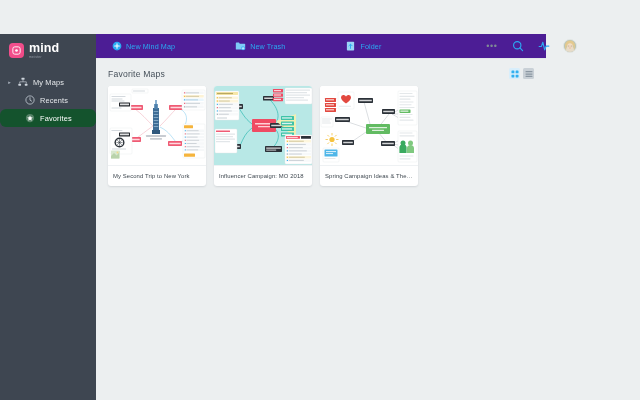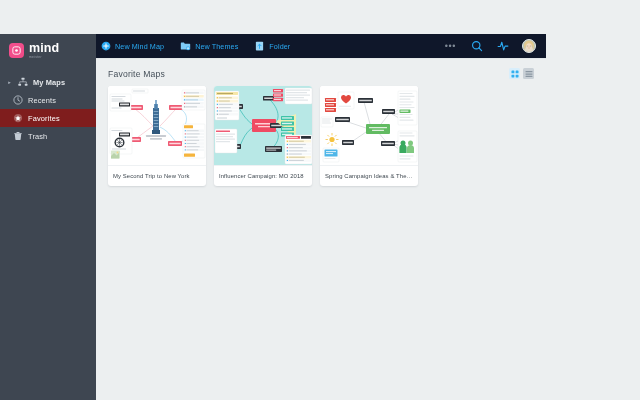--- a/index.html
+++ b/index.html
@@ -25,37 +25,37 @@
   .brand-mark svg{display:block;}
   .brand-text{display:flex;flex-direction:column;line-height:1;}
   .brand-name{color:#ffffff;font-size:12.5px;font-weight:700;letter-spacing:.1px;}
   .brand-sub{color:#98a0ab;font-size:3.4px;letter-spacing:.35px;margin-top:1px;transform:scale(.95);transform-origin:left top;}
 
   .nav{margin-top:13px;}
   .nav-row{
     display:flex;align-items:center;height:18px;padding-left:7px;
     box-sizing:border-box;cursor:default;gap:5px;
   }
-  .nav-row.sub{padding-left:12px;}
-  .nav-row.active{background:#7f1d1d;}
+  .nav-row.sub{padding-left:24px;}
+  .nav-row.active{background:#14532d;border-radius:6px;}
   .caret{
     width:5px;color:#aab2bd;font-size:5px;line-height:1;flex:0 0 5px;text-align:center;
   }
   .nav-ico{width:11px;height:11px;flex:0 0 11px;display:flex;align-items:center;justify-content:center;}
   .nav-ico svg{display:block;}
   .nav-label{color:#e6e9ec;font-size:7.4px;letter-spacing:.15px;white-space:nowrap;}
   .nav-row.active .nav-label{color:#ffffff;}
-  .nav-row.root .nav-label{font-weight:700;}
+  .nav-row.root .nav-label{font-weight:400;}
 
   
   .main{flex:1;display:flex;flex-direction:column;min-width:0;background:#eceff0;}
 
   .toolbar{
-    height:25px;flex:0 0 25px;background:#0f172a;display:flex;align-items:center;
-    padding:0 8px 0 4px;box-sizing:border-box;border-bottom:1px solid #e3e7e9;
+    height:25px;flex:0 0 25px;background:#4c1d95;display:flex;align-items:center;
+    padding:0 8px 0 15px;box-sizing:border-box;border-bottom:1px solid #e3e7e9;gap:44px;
   }
   .tb-btn{display:flex;align-items:center;gap:4px;margin-right:16px;cursor:default;}
   .tb-ico{width:11px;height:11px;display:flex;align-items:center;justify-content:center;flex:0 0 11px;}
   .tb-ico svg{display:block;}
   .tb-label{color:#2aaaf3;font-size:7.2px;white-space:nowrap;letter-spacing:.1px;}
   .tb-spacer{flex:1;}
   .tb-right{display:flex;align-items:center;gap:13px;padding-right:2px;}
   .tb-r-ico{width:13px;height:13px;display:flex;align-items:center;justify-content:center;cursor:default;}
   .tb-r-ico svg{display:block;}
   .dots{color:#7f8a96;font-size:9px;letter-spacing:.6px;line-height:1;}
@@ -142,30 +142,20 @@
         <span class="nav-ico">
           <svg width="10" height="10" viewBox="0 0 16 16">
             <circle cx="8" cy="8" r="6.6" fill="#ffffff" opacity=".28"></circle>
             <path d="M8 3.8l1.35 2.8 3.05.43-2.2 2.15.52 3.03L8 10.78l-2.72 1.43.52-3.03-2.2-2.15 3.05-.43z" fill="#ffffff"></path>
           </svg>
         </span>
         <span class="nav-label">Favorites</span>
       </div>
 
 
-      <div class="nav-row sub">
-        <span class="nav-ico">
-          <svg width="10" height="10" viewBox="0 0 16 16">
-            <path d="M2.8 4.2h10.4l-.95 9.1a1 1 0 0 1-1 .9H4.75a1 1 0 0 1-1-.9z" fill="#c3cbd4"></path>
-            <rect x="5.6" y="1.4" width="4.8" height="1.9" rx=".6" fill="#c3cbd4"></rect>
-            <rect x="1.9" y="3" width="12.2" height="1.5" rx=".7" fill="#c3cbd4"></rect>
-          </svg>
-        </span>
-        <span class="nav-label">Trash</span>
-      </div>
 
     </nav>
   </aside>
 
   <section class="main">
 
     <div class="toolbar">
 
       <div class="tb-btn">
         <span class="tb-ico">
@@ -178,21 +168,21 @@
       </div>
 
       <div class="tb-btn">
         <span class="tb-ico">
           <svg width="11" height="10" viewBox="0 0 17 16">
             <path d="M1 3.4a1 1 0 0 1 1-1h4l1.4 1.8H15a1 1 0 0 1 1 1v7.4a1 1 0 0 1-1 1H2a1 1 0 0 1-1-1z" fill="#7ecbf6"></path>
             <circle cx="12.6" cy="11.6" r="3.1" fill="#2aaaf3"></circle>
             <path d="M12.6 9.9v3.4M10.9 11.6h3.4" stroke="#ffffff" stroke-width="1.1" stroke-linecap="round"></path>
           </svg>
         </span>
-        <span class="tb-label">New Themes</span>
+        <span class="tb-label">New Trash</span>
       </div>
 
       <div class="tb-btn">
         <span class="tb-ico">
           <svg width="9" height="10" viewBox="0 0 14 16">
             <rect x="1.2" y="1" width="11.6" height="14" rx="1.2" fill="#9bd6f7"></rect>
             <path d="M7 11.8V5.4M4.4 7.7L7 5.1l2.6 2.6" stroke="#2aaaf3" stroke-width="1.5" fill="none" stroke-linecap="round" stroke-linejoin="round"></path>
           </svg>
         </span>
         <span class="tb-label">Folder</span>

